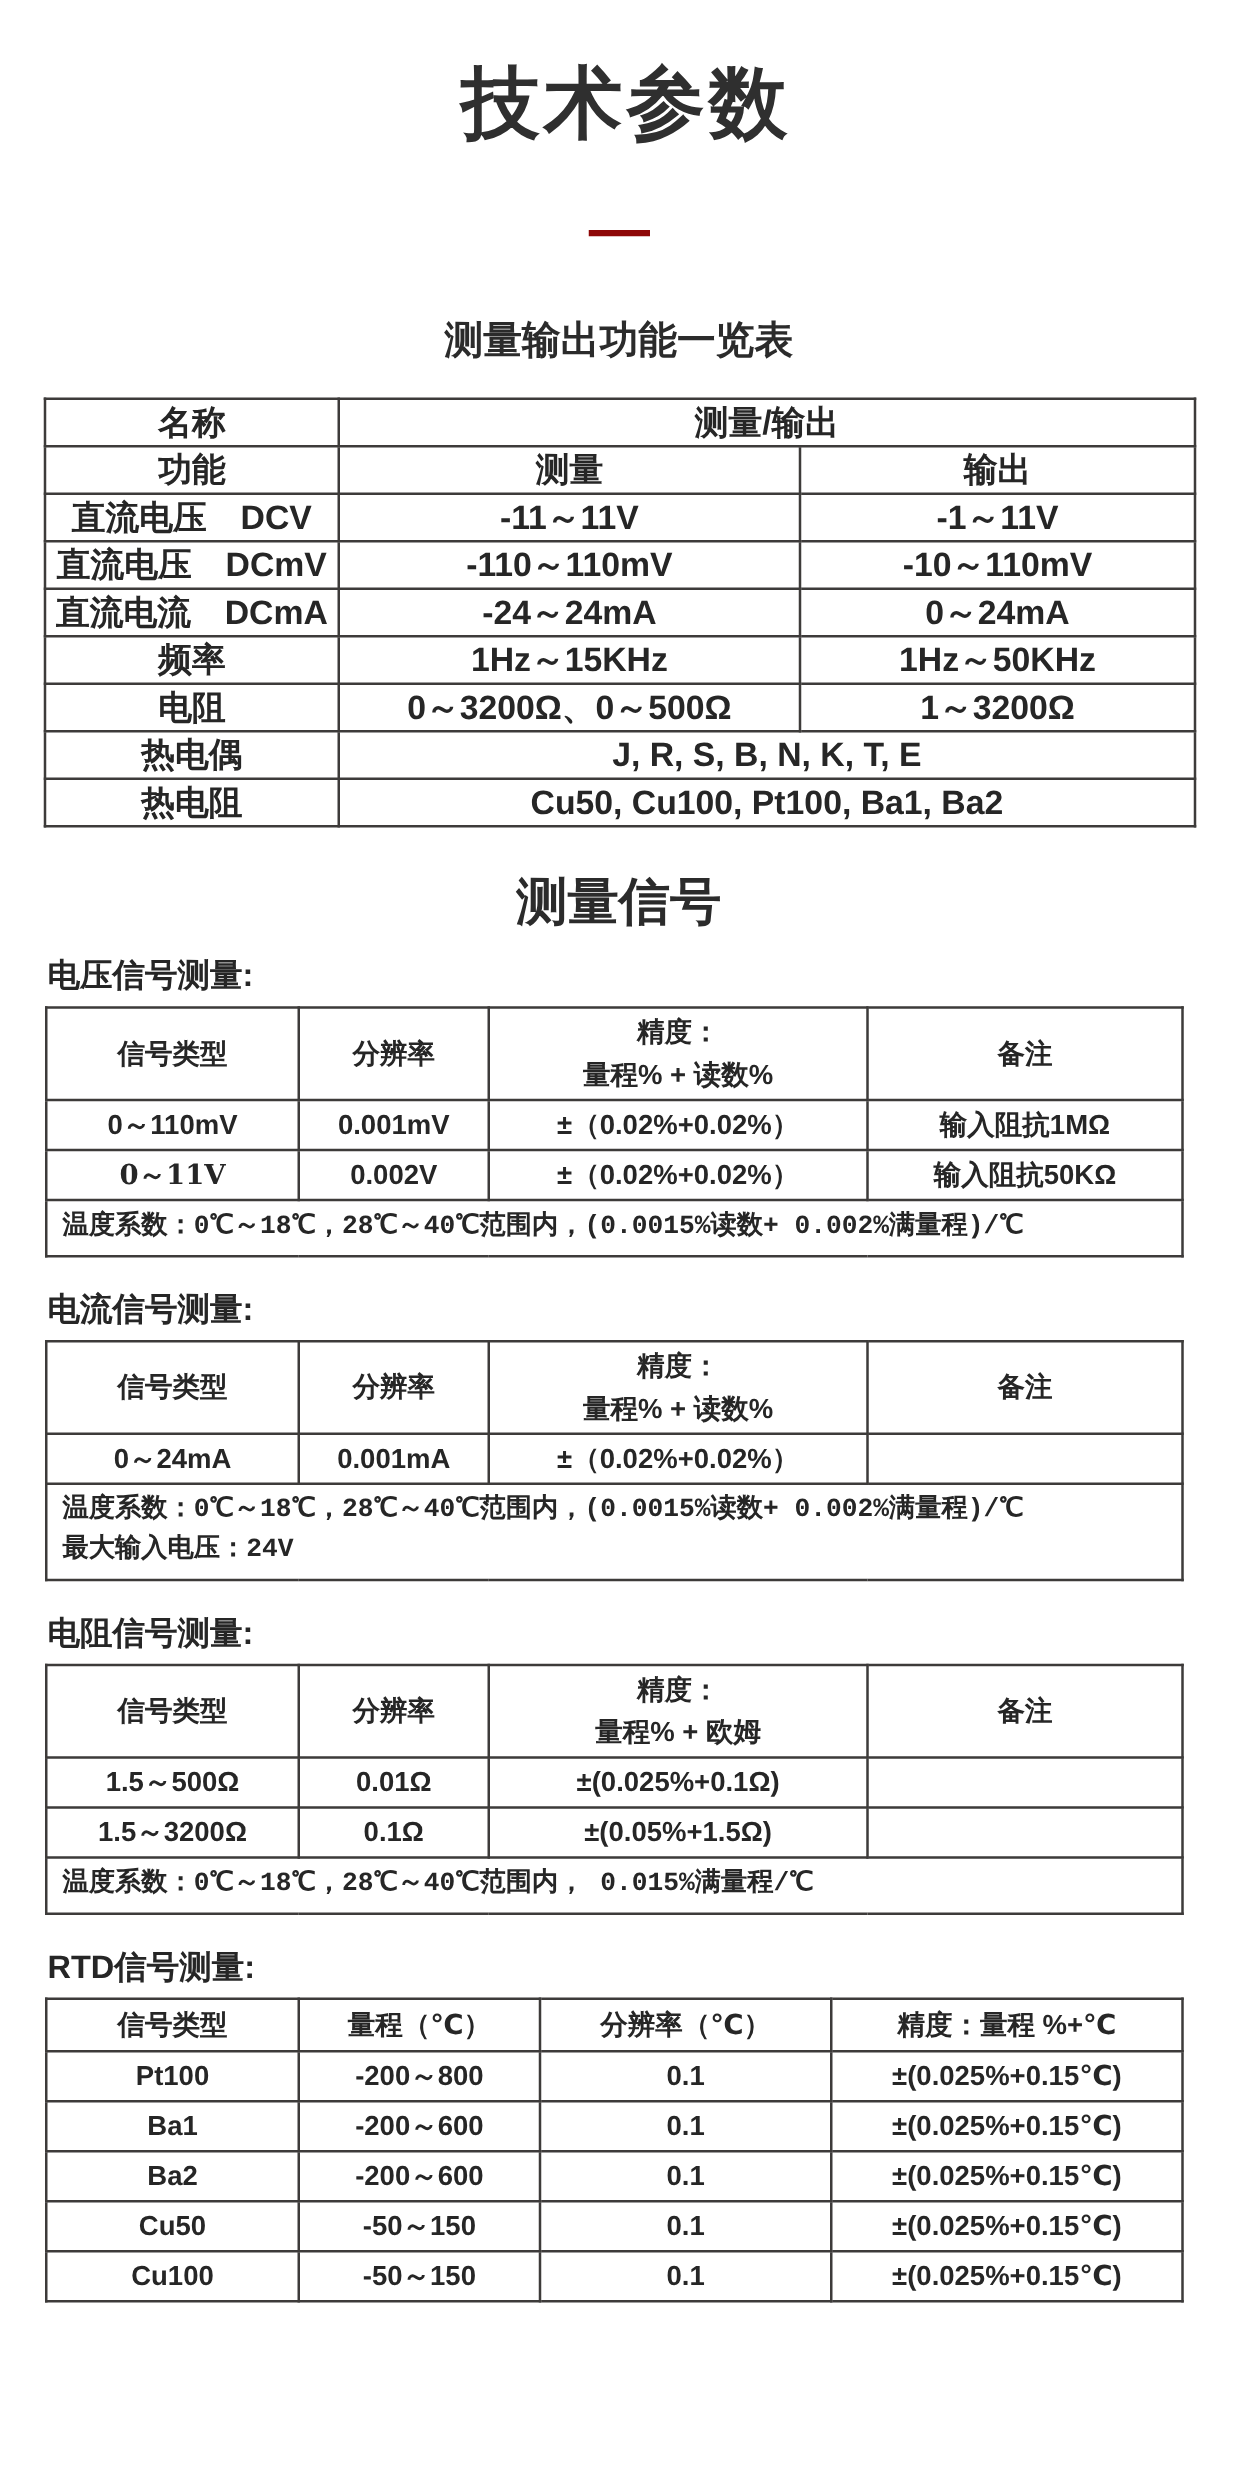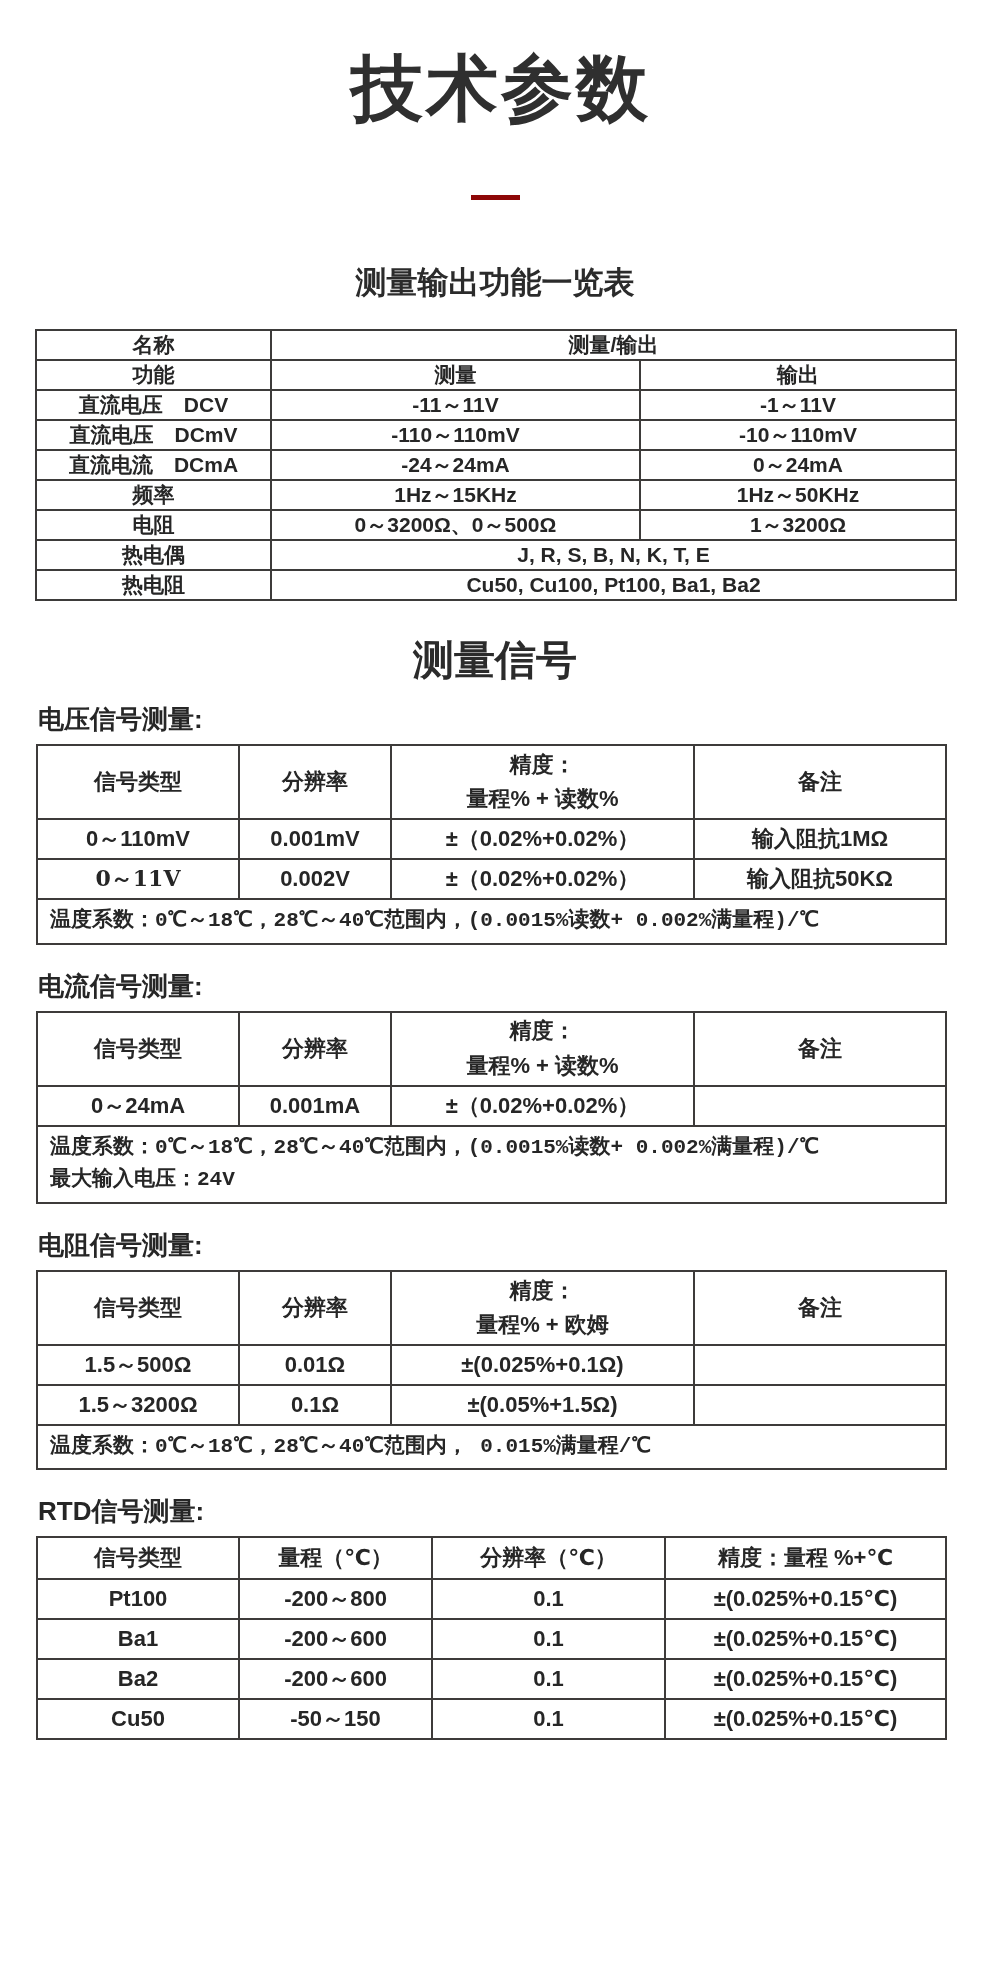--- a/index.html
+++ b/index.html
@@ -7,21 +7,21 @@
     width: 990px;
     height: 1974px;
     background: #ffffff;
     overflow: hidden;
     font-family: "Liberation Sans", "DejaVu Sans", sans-serif;
     color: #262626;
   }
   .page-title {
     margin: 46px 0 0 0;
     text-align: center;
-    font-size: 72px;
+    font-size: 63px;
     line-height: 1.18;
     font-weight: 900;
     letter-spacing: 3px;
     color: #2f2f2f;
     padding-left: 12px;
   }
   .title-dash {
     width: 49px;
     height: 5px;
     background: #8e0707;
@@ -41,21 +41,21 @@
   }
   table.tbl td {
     border: 2px solid #3d3b3a;
     text-align: center;
     vertical-align: middle;
     font-weight: 700;
     padding: 0 4px;
     overflow: hidden;
   }
   table.overview { width: 920px; margin-top: 25px; margin-left: 35px; }
-  table.overview td { height: 27px; font-size: 21px; }
+  table.overview td { height: 27px; font-size: 27px; }
   .section-title {
     margin: 32px 0 0 0;
     text-align: center;
     font-size: 41px;
     font-weight: 900;
     color: #2b2b2b;
   }
   .sig-label {
     margin: 14px 0 7px 38px;
     font-size: 26px;
@@ -282,16 +282,22 @@
         <td>-200～600</td>
         <td>0.1</td>
         <td>±(0.025%+0.15℃)</td>
       </tr>
       <tr>
         <td>Cu50</td>
         <td>-50～150</td>
         <td>0.1</td>
         <td>±(0.025%+0.15℃)</td>
       </tr>
+      <tr>
+        <td>Cu100</td>
+        <td>-50～150</td>
+        <td>0.1</td>
+        <td>±(0.025%+0.15℃)</td>
+      </tr>
     </tbody>
   </table>
 
 </div>
 
 </body></html>

